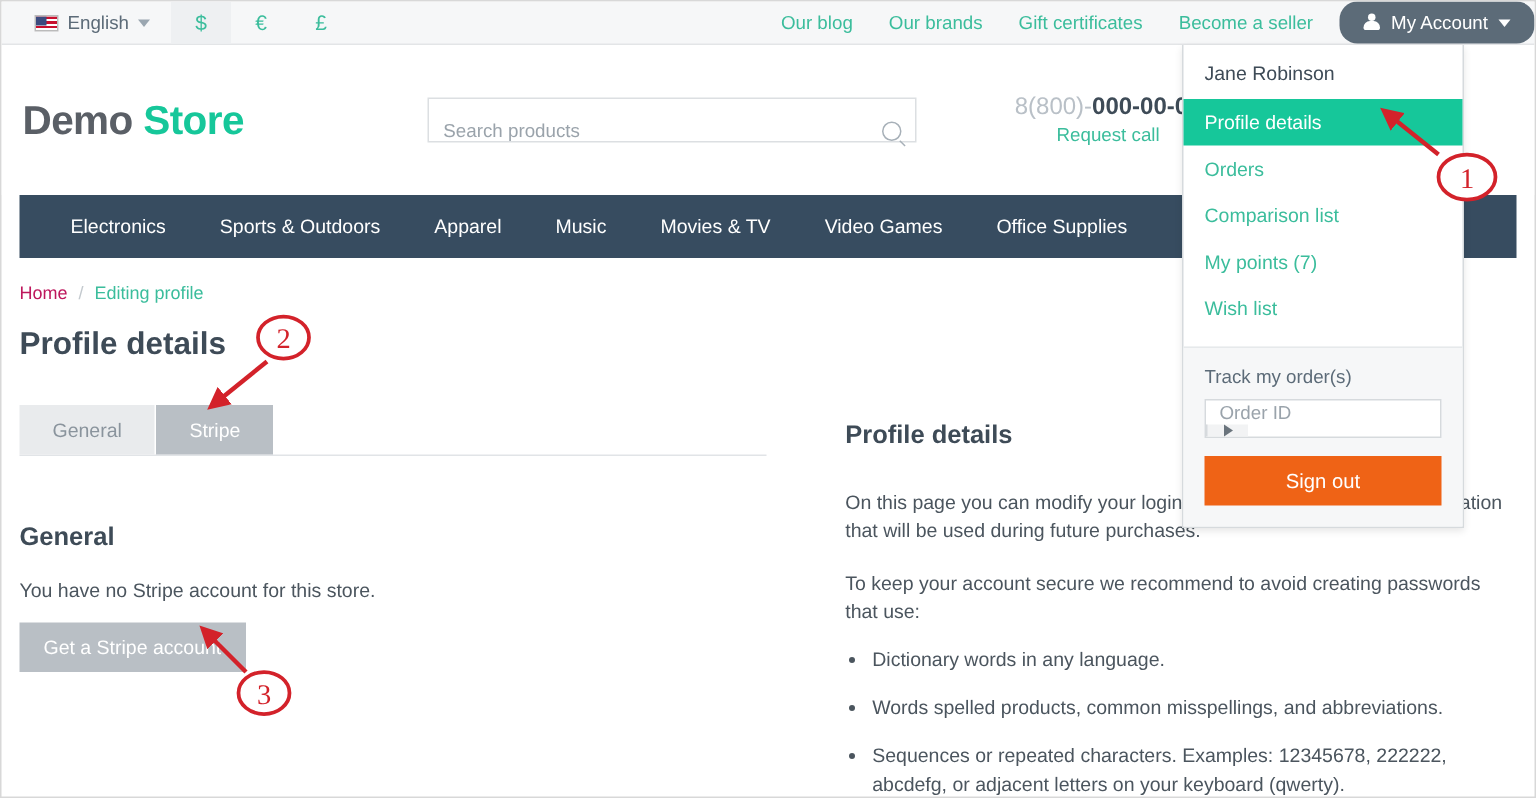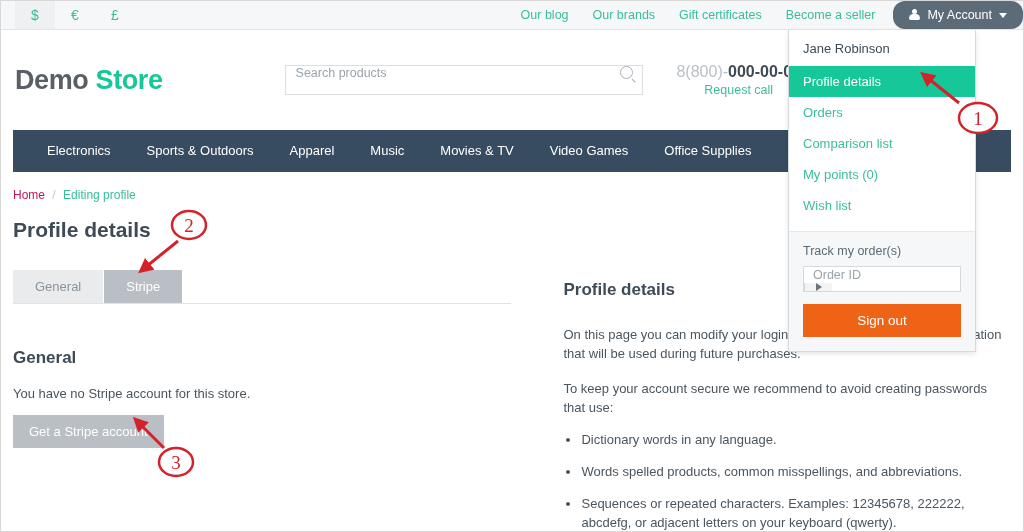--- a/index.html
+++ b/index.html
@@ -159,25 +159,25 @@
     font-size: 27px;
     font-weight: bold;
     letter-spacing: -0.4px;
     white-space: nowrap;
   }
   .logo .demo { color: #5a5f66; }
   .logo .store { color: #16c79a; }
 
   .search-wrap {
     margin-left: 122px;
-    width: 358px;
+    width: 326px;
     height: 30px;
     border: 1px solid #dcdfe2;
     display: flex;
-    align-items: flex-start;
+    align-items: flex-end;
     background: #fff;
     box-sizing: border-box;
   }
   .search-input {
     flex: 1;
     border: none;
     outline: none;
     padding: 0 10px;
     font-size: 12.5px;
     color: #555;
@@ -450,20 +450,28 @@
     z-index: 90;
   }
 </style>
 </head>
 <body>
 
 <div class="page">
 
   <div class="topbar">
     <div class="topbar-left">
+      <div class="lang-select">
+        <span class="flag">
+          <span class="stripes"></span>
+            <span class="canton"></span>
+        </span>
+        <span>English</span>
+        <span class="caret-down"></span>
+      </div>
       <div class="currency active">$</div>
       <div class="currency">€</div>
       <div class="currency">£</div>
     </div>
     <div class="topbar-right">
       <a class="top-link">Our blog</a>
       <a class="top-link">Our brands</a>
       <a class="top-link">Gift certificates</a>
       <a class="top-link">Become a seller</a>
       <div class="account-btn">
@@ -538,21 +546,21 @@
       </div>
 
     </div>
   </div>
 
   <div class="account-dropdown">
     <div class="dd-user">Jane Robinson</div>
     <div class="dd-item active">Profile details</div>
     <div class="dd-item">Orders</div>
     <div class="dd-item">Comparison list</div>
-    <div class="dd-item">My points (0)</div>
+    <div class="dd-item">My points (7)</div>
     <div class="dd-item">Wish list</div>
     <div class="dd-divider-space"></div>
     <div class="dd-track">
       <div class="dd-track-label">Track my order(s)</div>
       <div class="dd-order-row">
         <input class="dd-order-input" type="text" placeholder="Order ID" style="">
         <div class="dd-go">
           <span class="arrow-right"></span>
         </div>
       </div>

